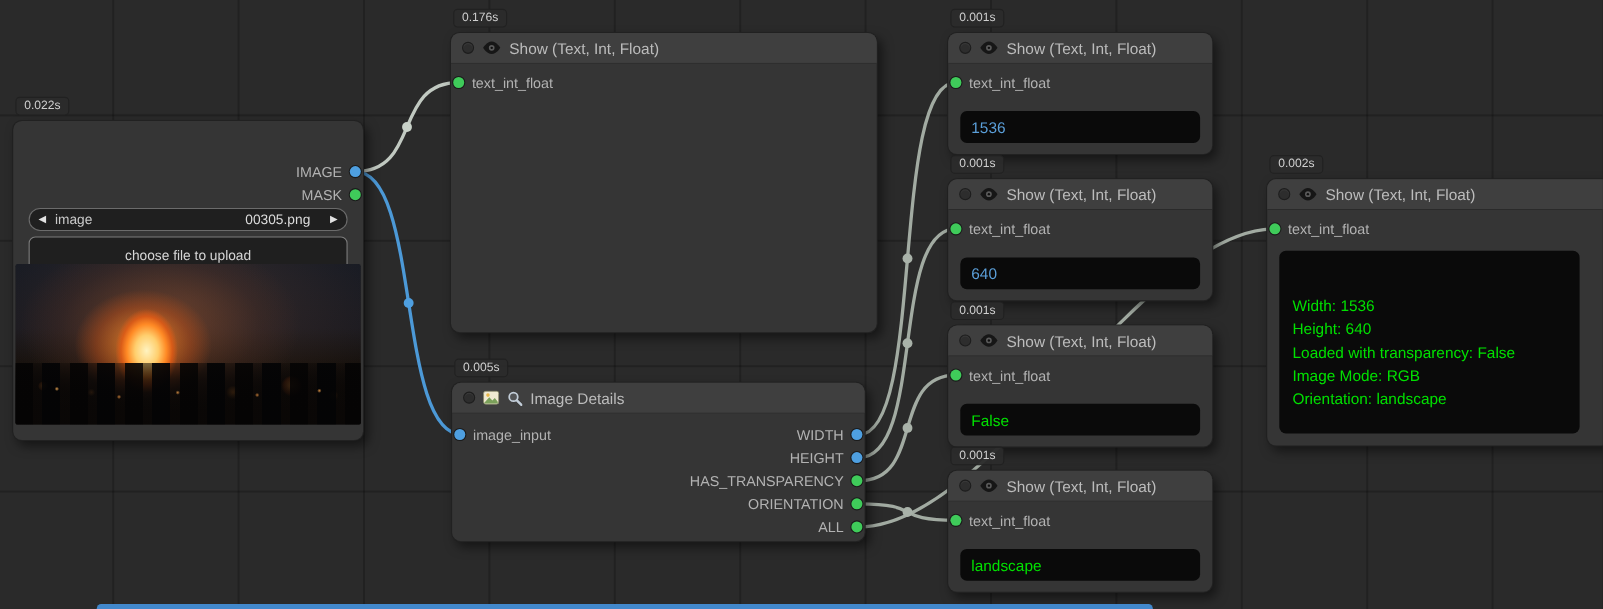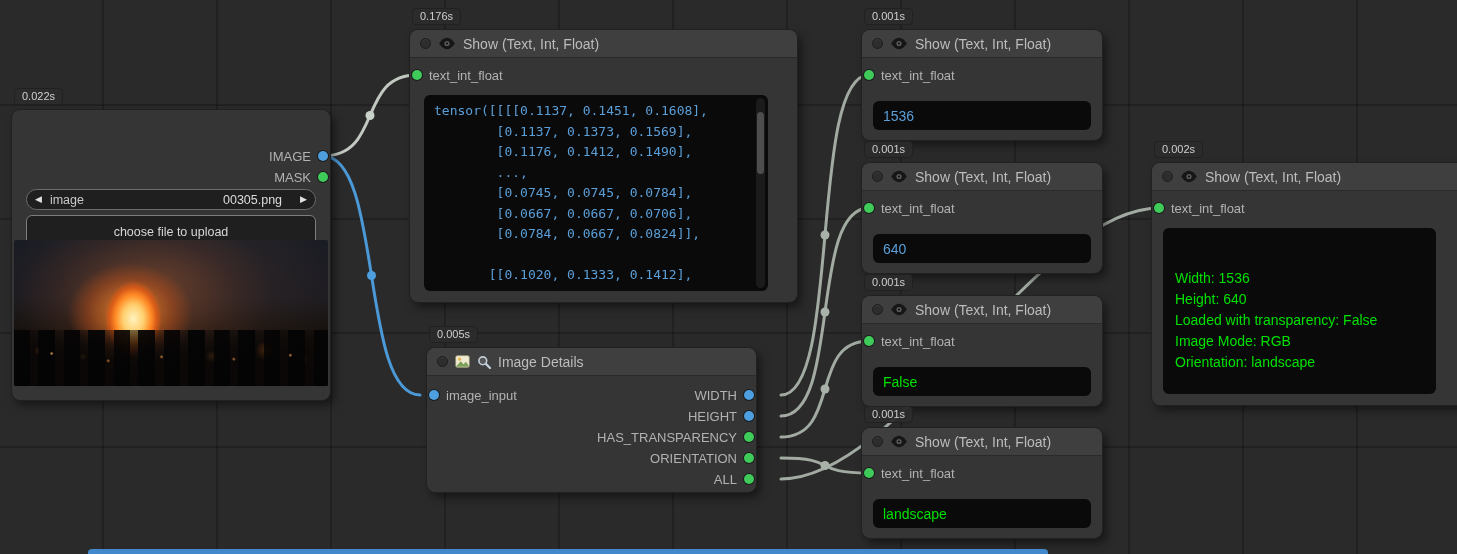--- a/index.html
+++ b/index.html
@@ -135,37 +135,23 @@
             <circle cx="9" cy="6.5" r="2.6" fill="#5a5a5a"></circle>
             <circle cx="9" cy="6.5" r="1.1" fill="#101010"></circle>
           </svg>
         </span>
       <span class="ntitle">Show (Text, Int, Float)</span>
     </div>
     <div class="slot in" style="top:35px">
       <span class="dot green"></span>
       <span class="slot-label">text_int_float</span>
     </div>
-    <div class="tbox" style="left:14px;top:65px;width:344px;height:196px">
-      <div class="ttext">tensor([[[[0.1137, 0.1451, 0.1608],
-        [0.1137, 0.1373, 0.1569],
-        [0.1176, 0.1412, 0.1490],
-        ...,
-        [0.0745, 0.0745, 0.0784],
-        [0.0667, 0.0667, 0.0706],
-        [0.0784, 0.0667, 0.0824]],
-
-       [[0.1020, 0.1333, 0.1412],</div>
-      <div class="sbar">
-        <div class="sthumb"></div>
-      </div>
-    </div>
-  </div>
-
-  <div class="node" style="left:427px;top:348px;width:329px;height:144px">
+  </div>
+
+  <div class="node" style="left:411px;top:348px;width:375px;height:144px">
     <div class="badge">0.005s</div>
     <div class="nheader">
       <span class="cdot"></span>
       <span class="hicon">
           <svg width="15" height="13" viewBox="0 0 15 13">
             <rect x="0.6" y="0.6" width="13.8" height="11.8" rx="2" fill="#f0ead2" stroke="#8a8a6a" stroke-width="0.8"></rect>
             <circle cx="4.6" cy="4.2" r="1.6" fill="#e8b64a"></circle>
             <path d="M1.5 11 L5.8 6.2 L8.6 9.2 L10.8 6.8 L13.5 10.2 L13.5 11.8 L1.5 11.8 Z" fill="#7aa05a"></path>
           </svg>
         </span>

